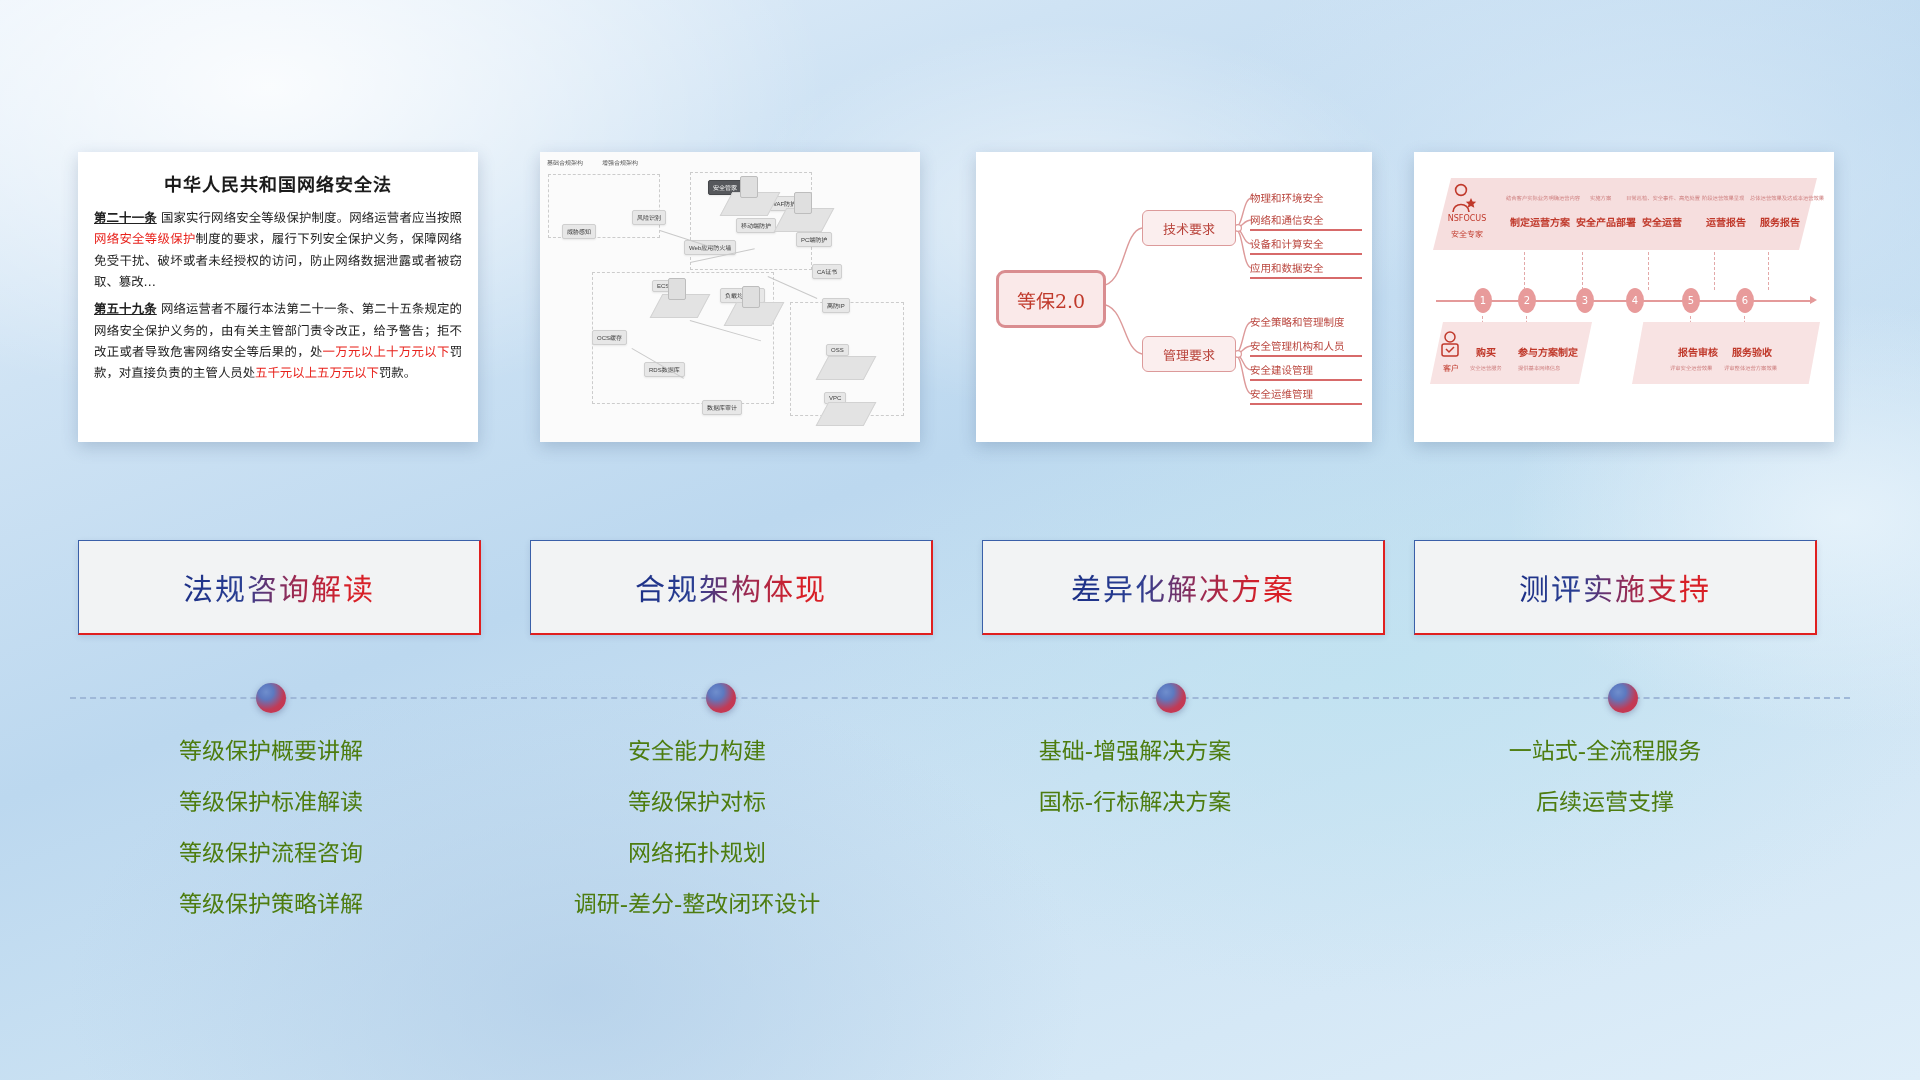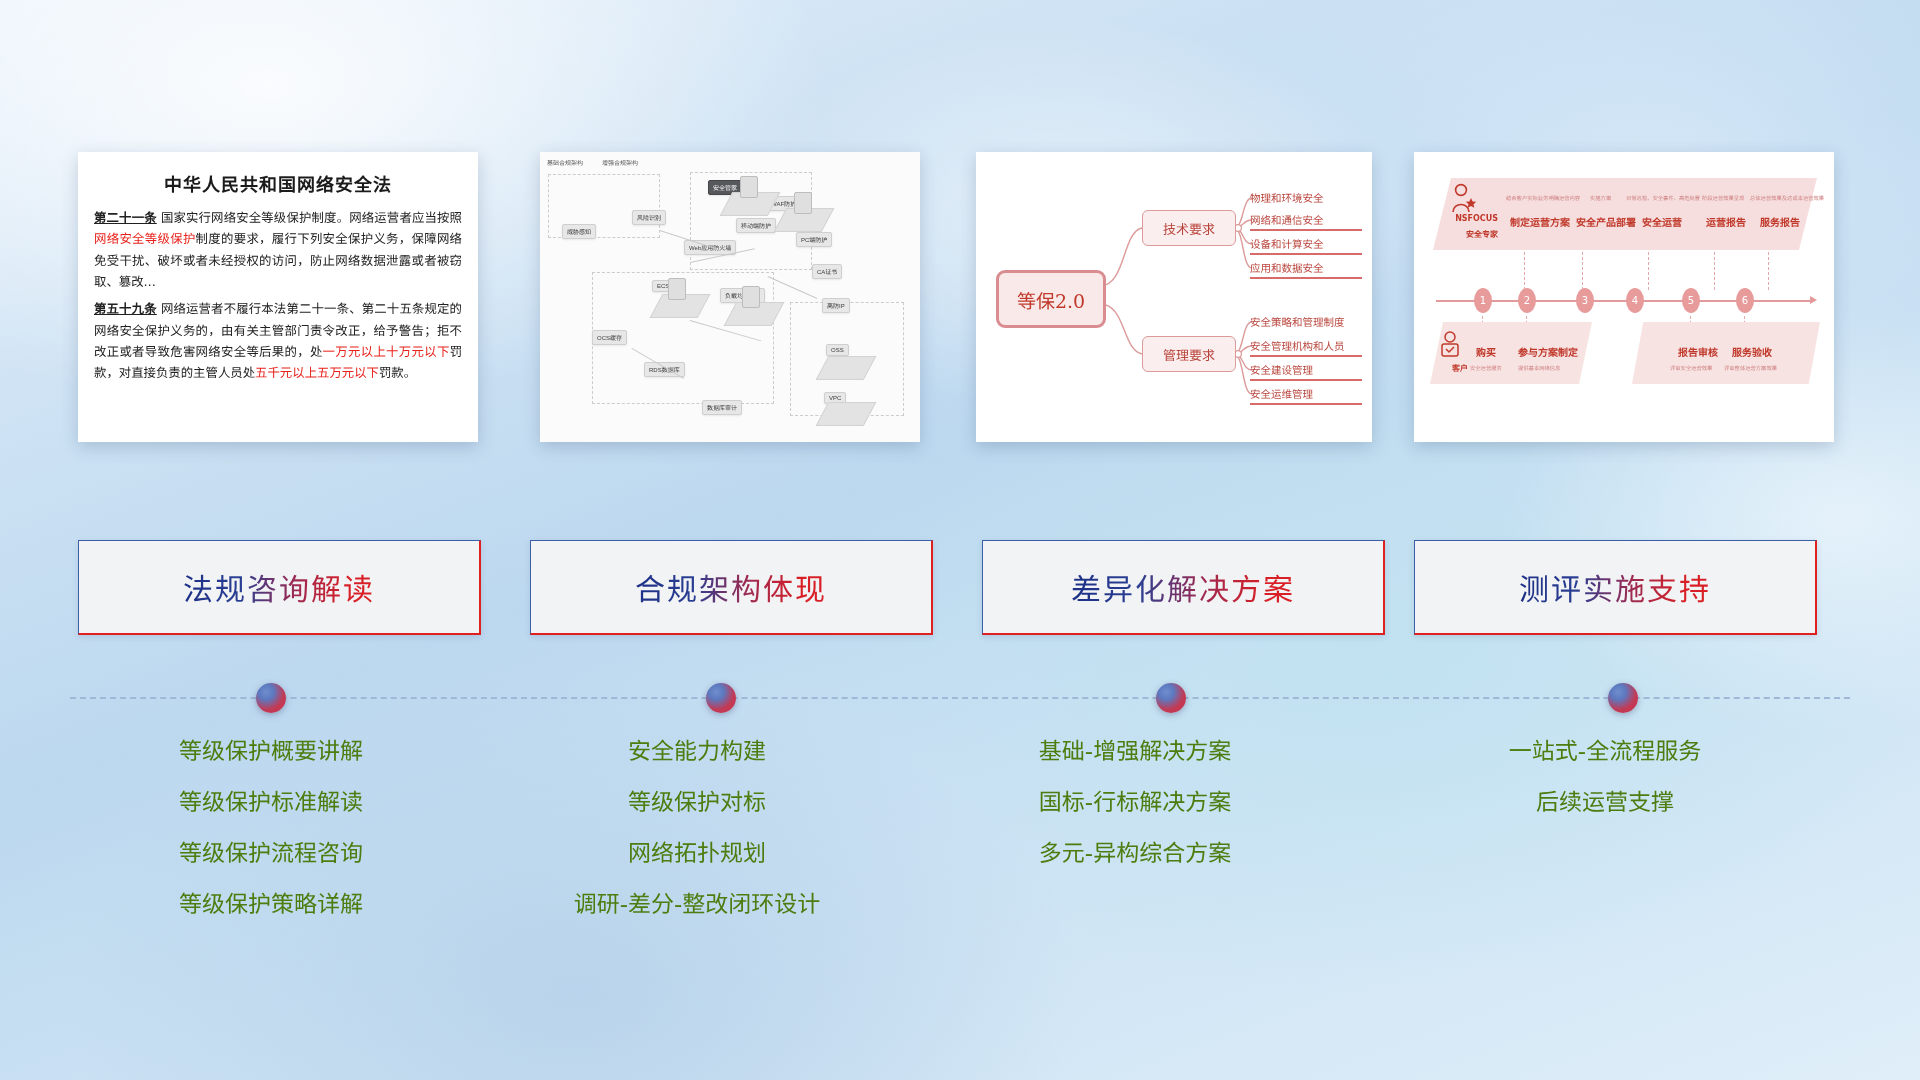--- a/index.html
+++ b/index.html
@@ -90,22 +90,22 @@
   .road .arrow{position:absolute;left:396px;top:144px;width:0;height:0;
     border-left:7px solid #e49a9a;border-top:4px solid transparent;border-bottom:4px solid transparent;}
   .road .dot{position:absolute;top:136px;width:18px;height:25px;border-radius:50%;
     background:#e89b9b;color:#fff;font-size:10px;display:flex;align-items:center;
     justify-content:center;font-family:"DejaVu Sans",sans-serif;}
   .road .stepname{position:absolute;font-size:10px;font-weight:700;color:#c0392b;
     white-space:nowrap;font-family:Liberation Mono, monospace;}
   .road .stepsub{position:absolute;font-size:5.3px;color:#cf8282;white-space:nowrap;
     font-family:"DejaVu Sans",sans-serif;}
   .road .vdash{position:absolute;width:0;border-left:1px dashed #e3a8a8;height:38px;}
-  .road .who{position:absolute;font-size:8px;color:#c0392b;text-align:right;
-    font-family:"DejaVu Sans",sans-serif;font-weight:700;}
+  .road .who{position:absolute;font-size:8px;color:#c0392b;text-align:center;
+    font-family:"DejaVu Sans",sans-serif;font-weight:400;}
 
   
   .heads{position:absolute;left:0;top:540px;width:1920px;height:110px;}
   .head{position:absolute;top:0;height:92px;background:#f2f3f4;
     border-top:1.5px solid #3a5fa8;border-left:1.5px solid #3a5fa8;
     border-right:2.5px solid #e01f1f;border-bottom:2.5px solid #e01f1f;
     display:flex;align-items:center;justify-content:center;
     box-shadow:0 2px 6px rgba(30,60,110,.12);}
   .head span{font-size:30px;font-weight:400;letter-spacing:2px;
     font-family:Liberation Serif, serif;
@@ -354,21 +354,20 @@
         <li>安全能力构建</li>
         <li>等级保护对标</li>
         <li>网络拓扑规划</li>
         <li>调研-差分-整改闭环设计</li>
       </ul>
     </div>
     <div class="list l3">
       <ul>
         <li>基础-增强解决方案</li>
         <li>国标-行标解决方案</li>
-        <li>多元-异构综合方案</li>
       </ul>
     </div>
     <div class="list l4">
       <ul>
         <li>一站式-全流程服务</li>
         <li>后续运营支撑</li>
       </ul>
     </div>
   </div>
 

